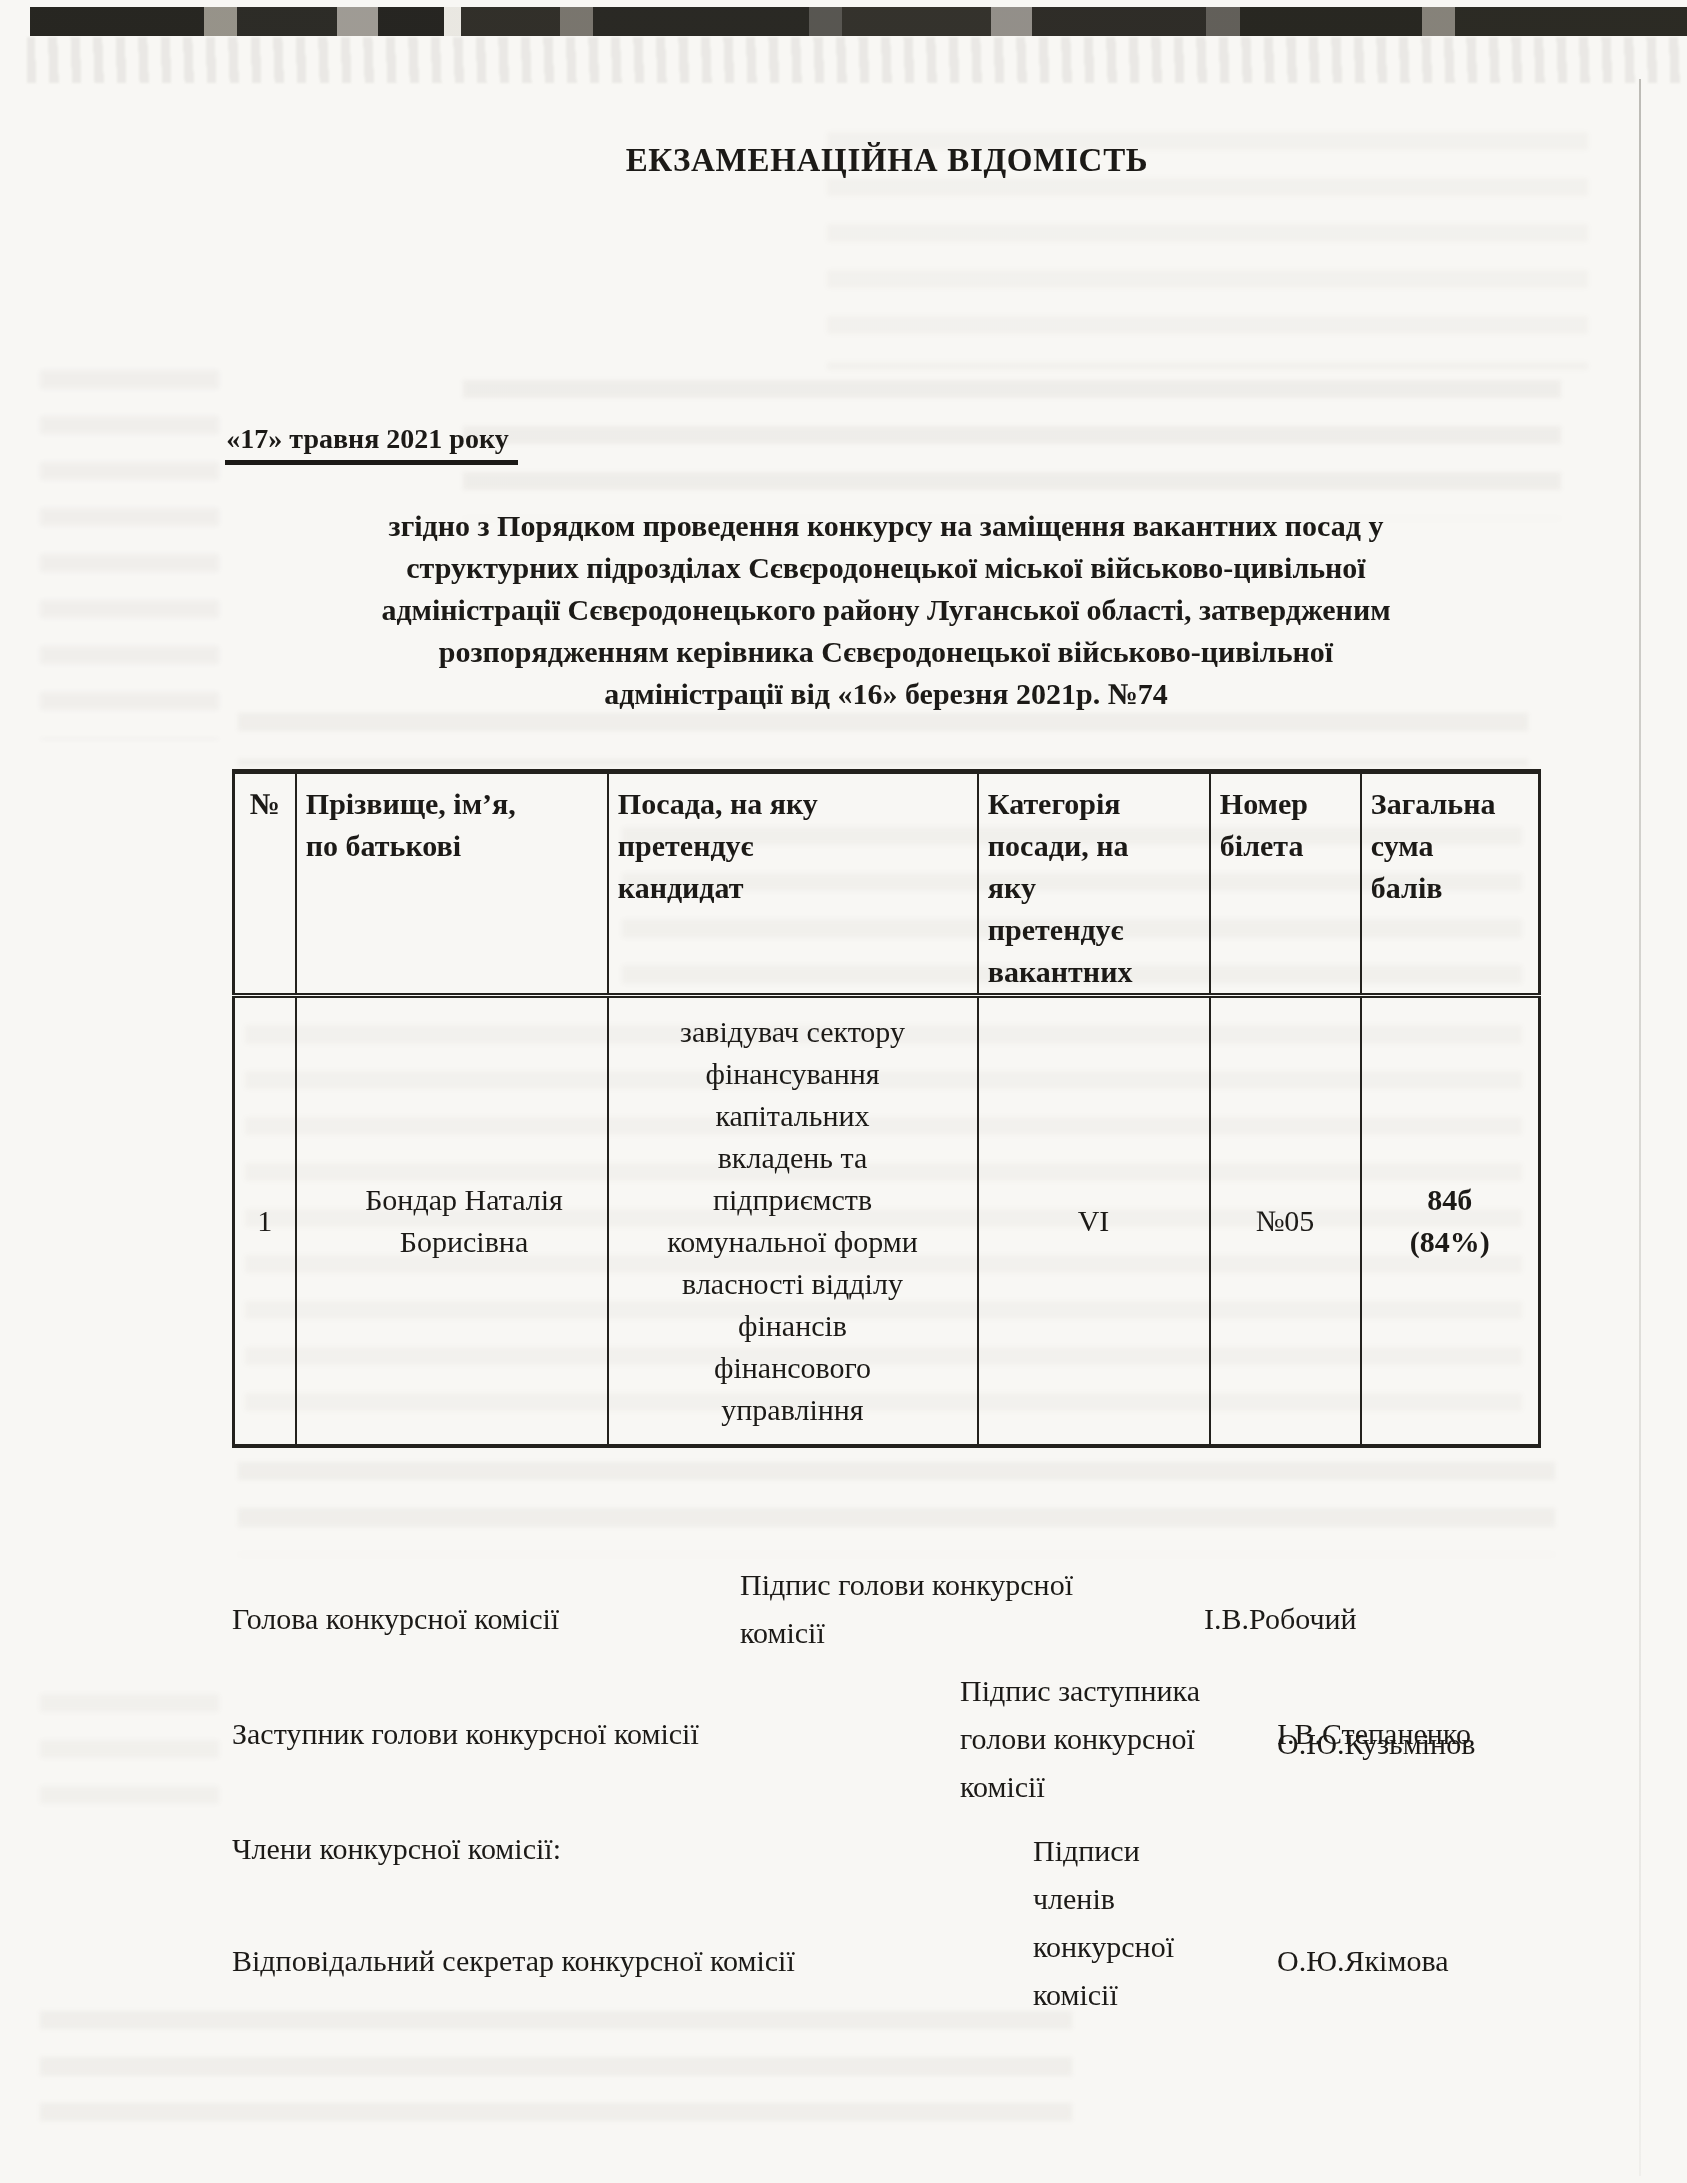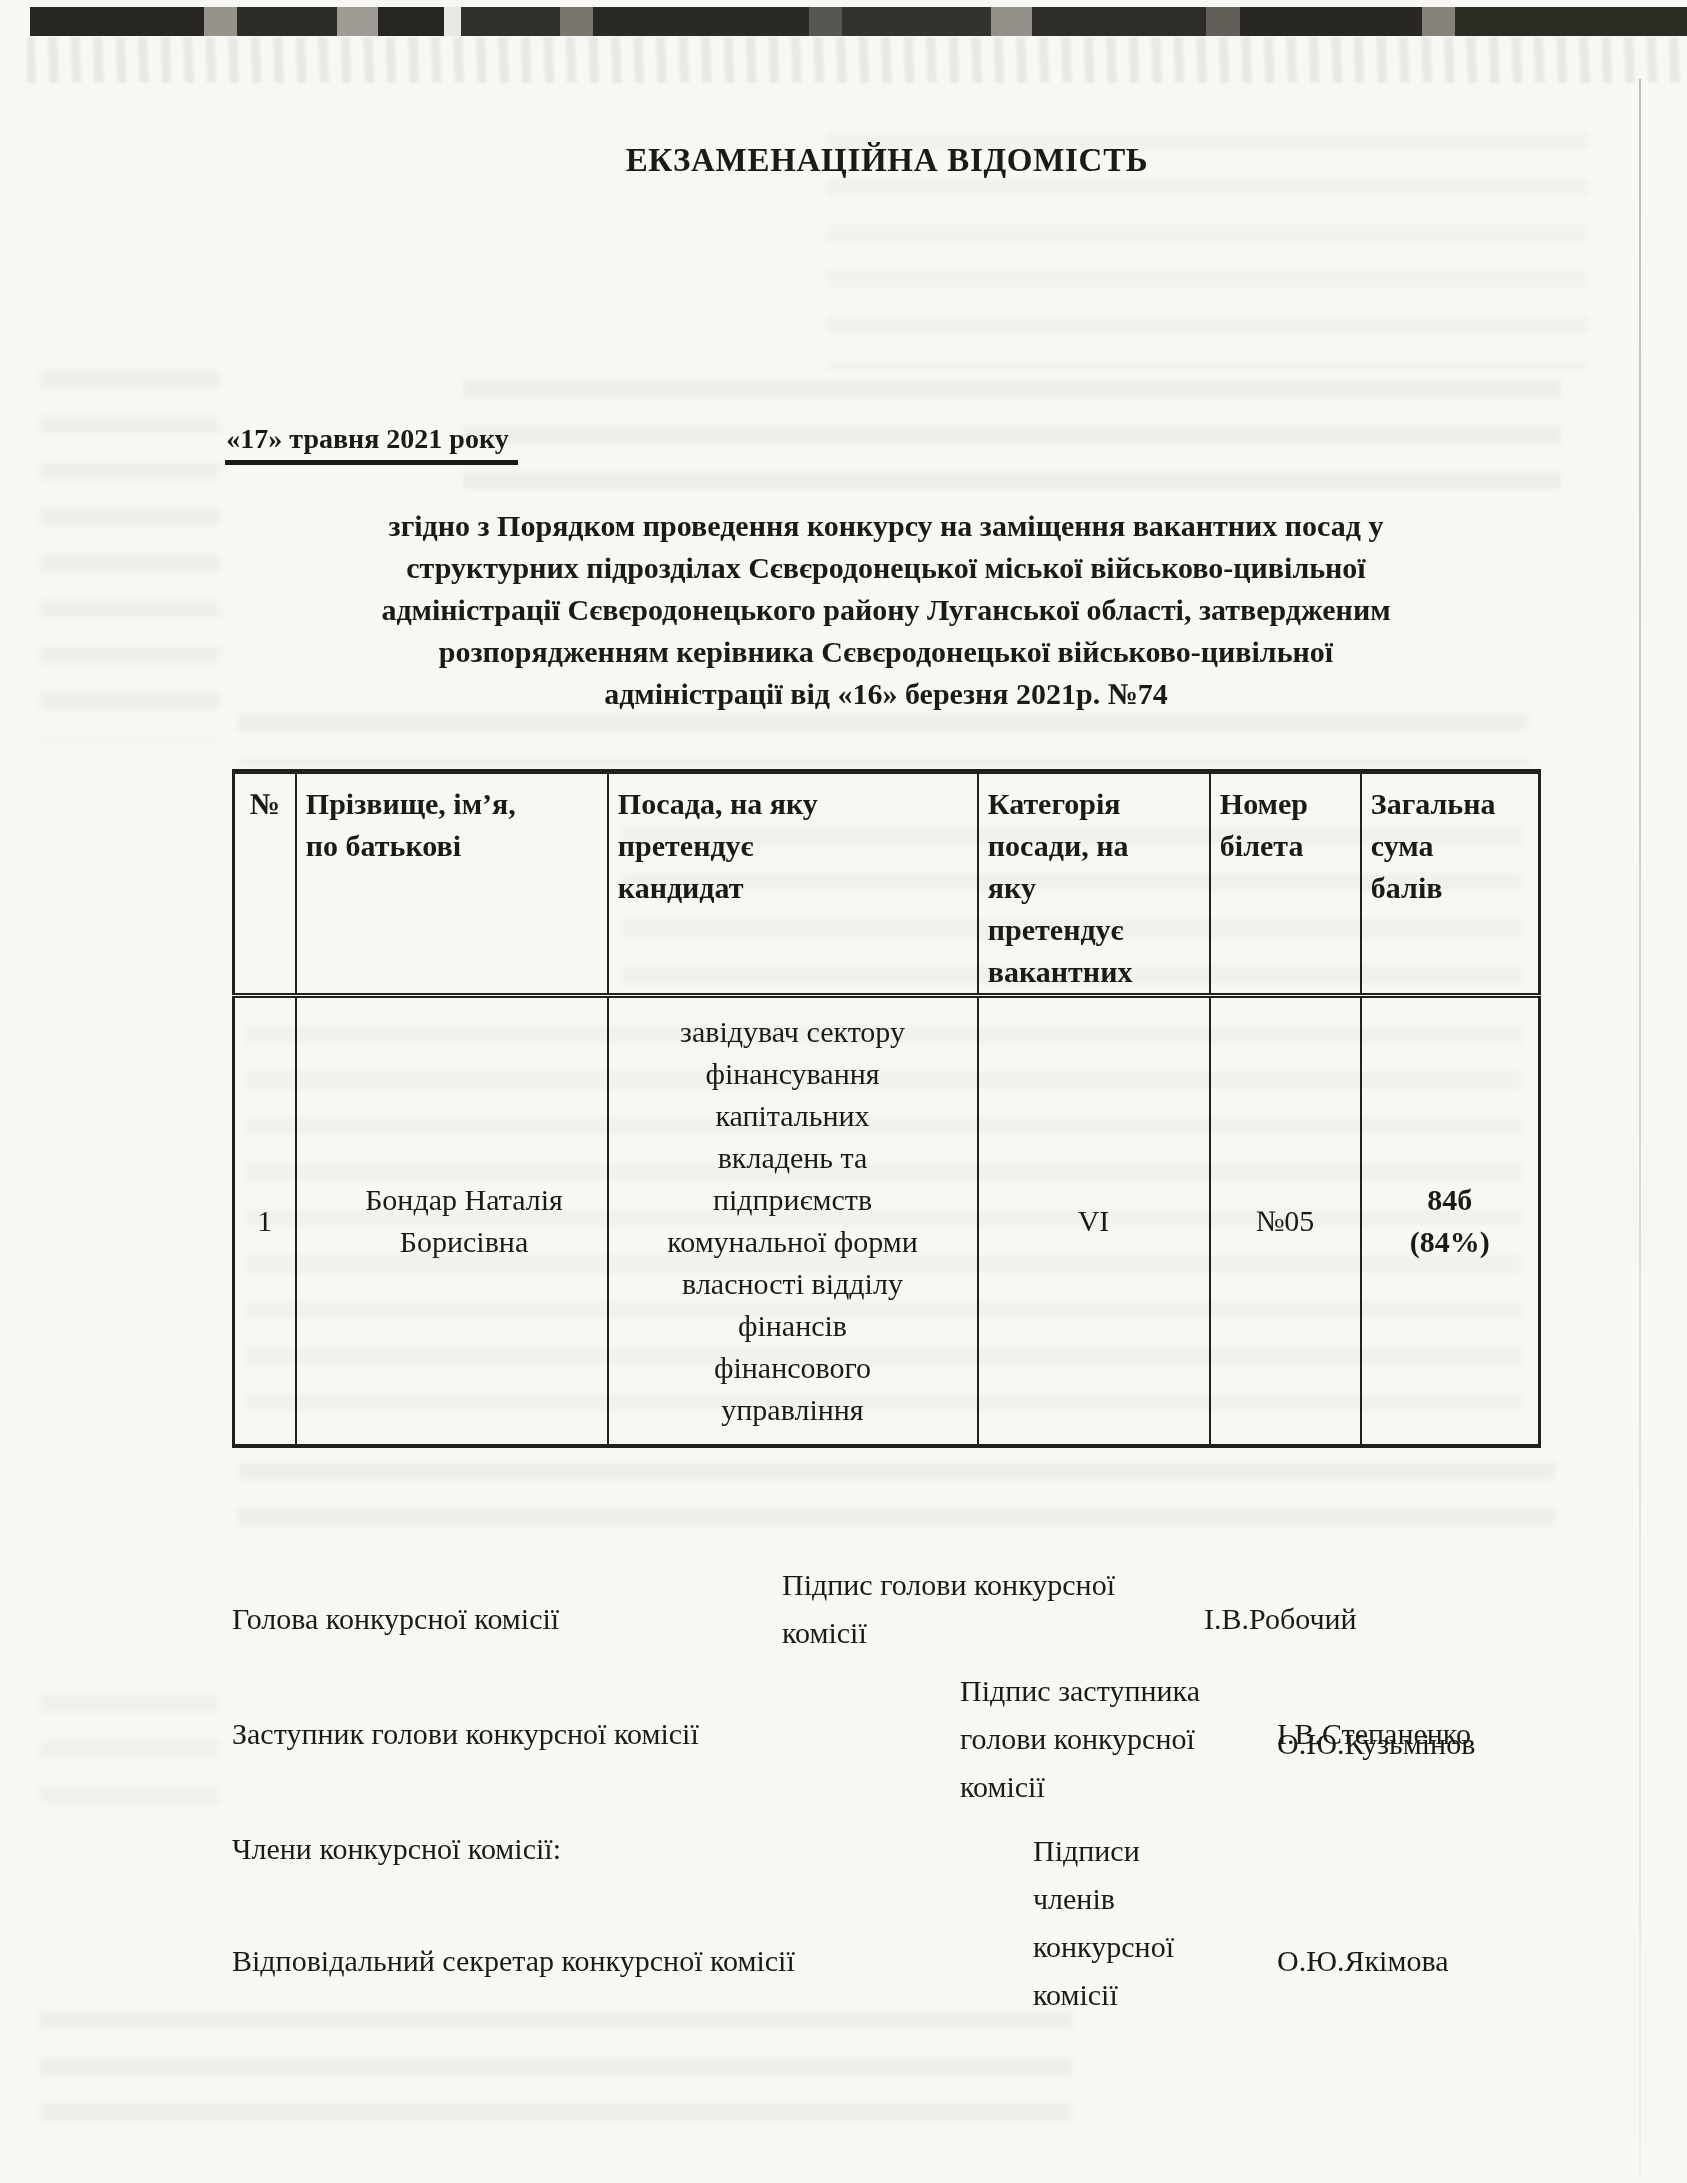--- a/index.html
+++ b/index.html
@@ -232,21 +232,21 @@
         <td class="cell-ticket">№05</td>
         <td class="cell-score">84б
 (84%)</td>
       </tr>
     </tbody>
   </table>
 
   <div>
 
     <p class="sig" style="left:232px; top:1600px;">Голова конкурсної комісії</p>
-    <p class="sig caption" style="left:740px; top:1561px;margin-left:42px;">Підпис голови конкурсної
+    <p class="sig caption" style="left:740px; top:1561px;">Підпис голови конкурсної
 комісії</p>
     <p class="sig" style="left:1204px; top:1600px;">І.В.Робочий</p>
 
     <p class="sig" style="left:232px; top:1715px;">Заступник голови конкурсної комісії</p>
     <p class="sig caption" style="left:912px; top:1667px;margin-left:48px;">Підпис заступника
 голови конкурсної
 комісії</p>
     <p class="sig" style="left:1277px; top:1715px;">І.В.Степаненко</p>
 
     <p class="sig" style="left:232px; top:1830px;">Члени конкурсної комісії:</p>

